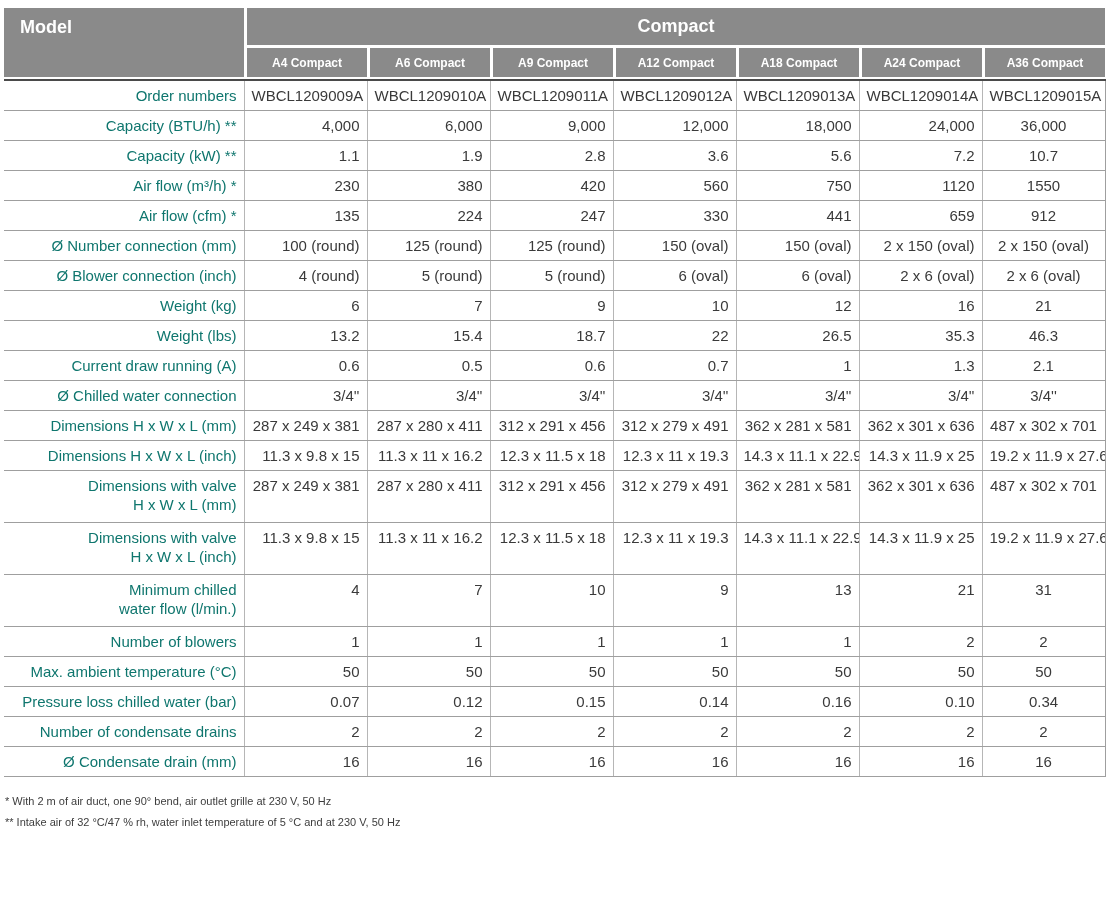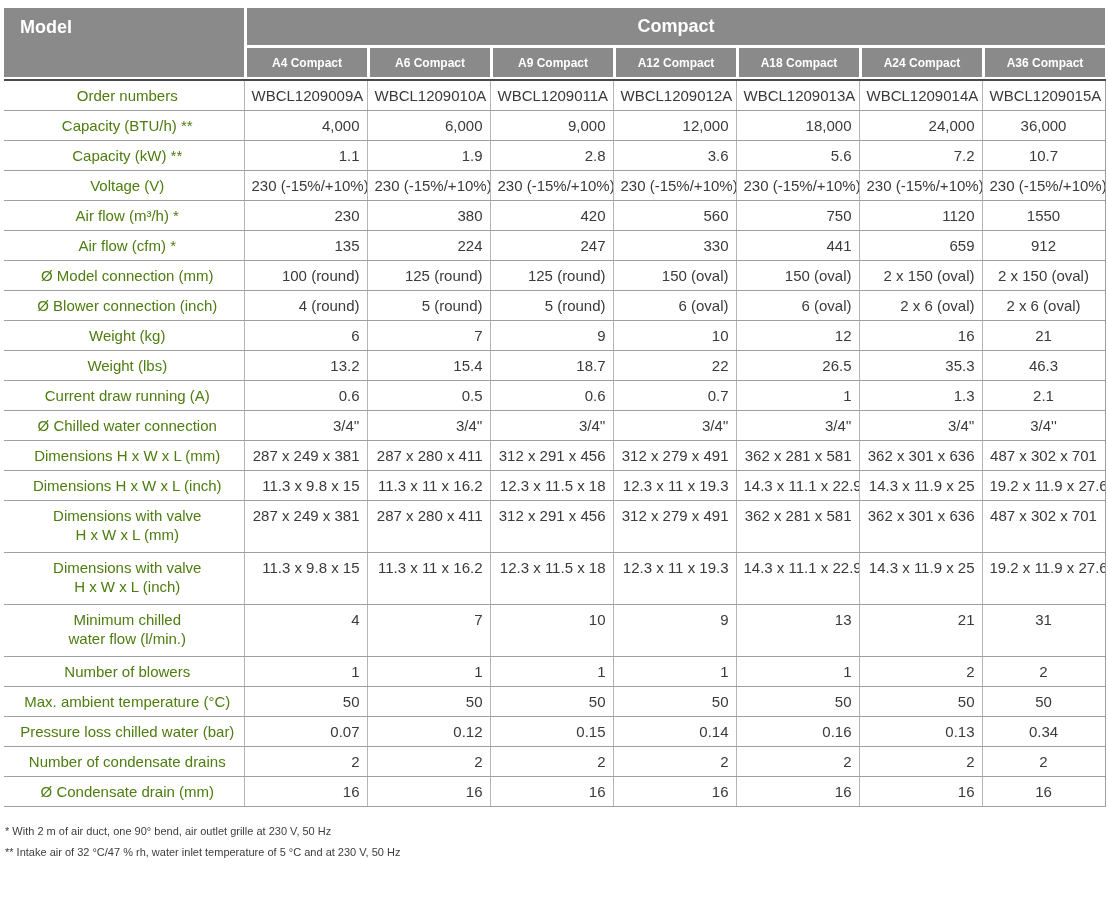--- a/index.html
+++ b/index.html
@@ -63,24 +63,24 @@
     vertical-align: top;
     padding: 5px 7px 5px 7px;
     border-bottom: 1px solid #9f9f9f;
     border-left: 1px solid #b6b6b6;
     color: #3a3a3a;
     overflow: hidden;
     white-space: nowrap;
   }
   table.spec td.label {
     border-left: none;
-    text-align: center;
+    text-align: right;
     padding-left: 14px;
     white-space: pre-line;
-    color: #4d7c0f;
+    color: #0f766e;
   }
   table.spec td.val { text-align: right; }
   table.spec td:last-child { border-right: 1px solid #9f9f9f; text-align: center; }
   table.spec tr.tall td { height: 52px; margin-top: 28px; }
 
   
   .footnotes {
     margin-top: 14px;
     padding-left: 1px;
   }
@@ -142,51 +142,41 @@
     <td class="label">Capacity (kW) **</td>
   <td class="val">1.1</td>
         <td class="val">1.9</td>
         <td class="val">2.8</td>
         <td class="val">3.6</td>
         <td class="val">5.6</td>
         <td class="val">7.2</td>
         <td class="val">10.7</td>
       </tr>
       <tr>
-    <td class="label">Voltage (V)</td>
-  <td class="val">230 (-15%/+10%)</td>
-        <td class="val">230 (-15%/+10%)</td>
-        <td class="val">230 (-15%/+10%)</td>
-        <td class="val">230 (-15%/+10%)</td>
-        <td class="val">230 (-15%/+10%)</td>
-        <td class="val">230 (-15%/+10%)</td>
-        <td class="val">230 (-15%/+10%)</td>
-      </tr>
-      <tr>
     <td class="label">Air flow (m³/h) *</td>
   <td class="val">230</td>
         <td class="val">380</td>
         <td class="val">420</td>
         <td class="val">560</td>
         <td class="val">750</td>
         <td class="val">1120</td>
         <td class="val">1550</td>
       </tr>
       <tr>
     <td class="label">Air flow (cfm) *</td>
   <td class="val">135</td>
         <td class="val">224</td>
         <td class="val">247</td>
         <td class="val">330</td>
         <td class="val">441</td>
         <td class="val">659</td>
         <td class="val">912</td>
       </tr>
       <tr>
-    <td class="label">Ø Model connection (mm)</td>
+    <td class="label">Ø Number connection (mm)</td>
   <td class="val">100 (round)</td>
         <td class="val">125 (round)</td>
         <td class="val">125 (round)</td>
         <td class="val">150 (oval)</td>
         <td class="val">150 (oval)</td>
         <td class="val">2 x 150 (oval)</td>
         <td class="val">2 x 150 (oval)</td>
       </tr>
       <tr>
     <td class="label">Ø Blower connection (inch)</td>
@@ -311,21 +301,21 @@
         <td class="val">50</td>
         <td class="val">50</td>
       </tr>
       <tr>
     <td class="label">Pressure loss chilled water (bar)</td>
   <td class="val">0.07</td>
         <td class="val">0.12</td>
         <td class="val">0.15</td>
         <td class="val">0.14</td>
         <td class="val">0.16</td>
-        <td class="val">0.13</td>
+        <td class="val">0.10</td>
         <td class="val">0.34</td>
       </tr>
       <tr>
     <td class="label">Number of condensate drains</td>
   <td class="val">2</td>
         <td class="val">2</td>
         <td class="val">2</td>
         <td class="val">2</td>
         <td class="val">2</td>
         <td class="val">2</td>

